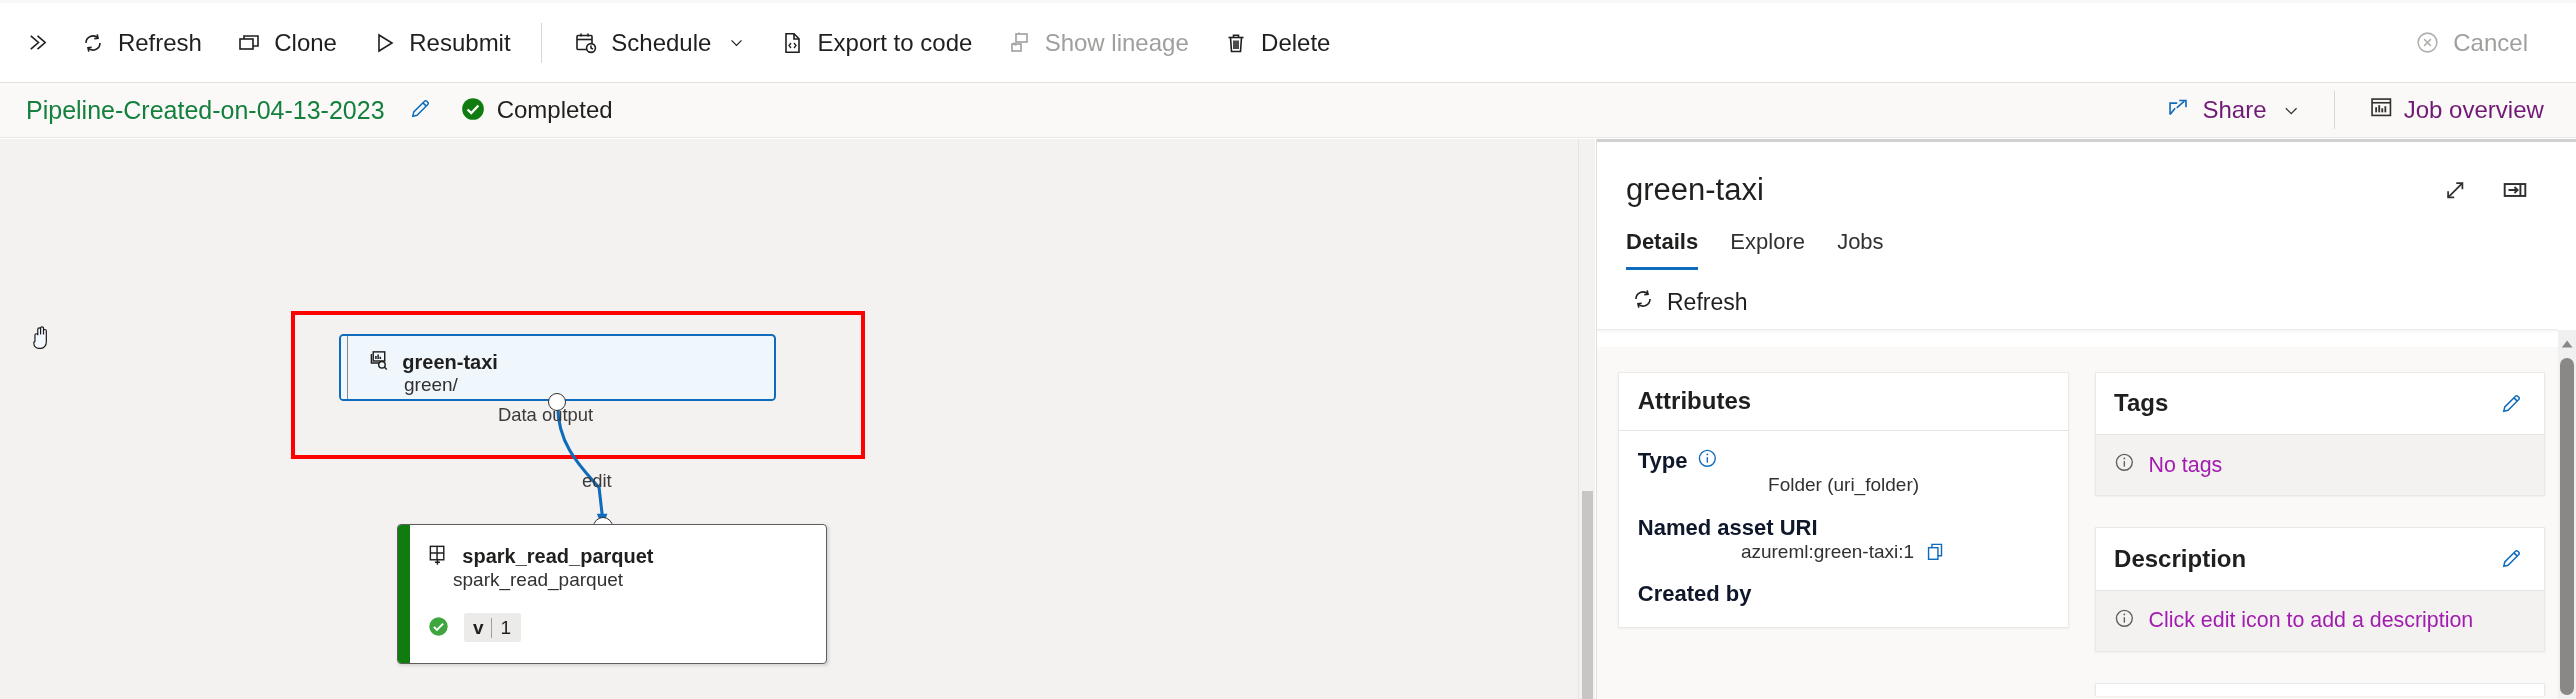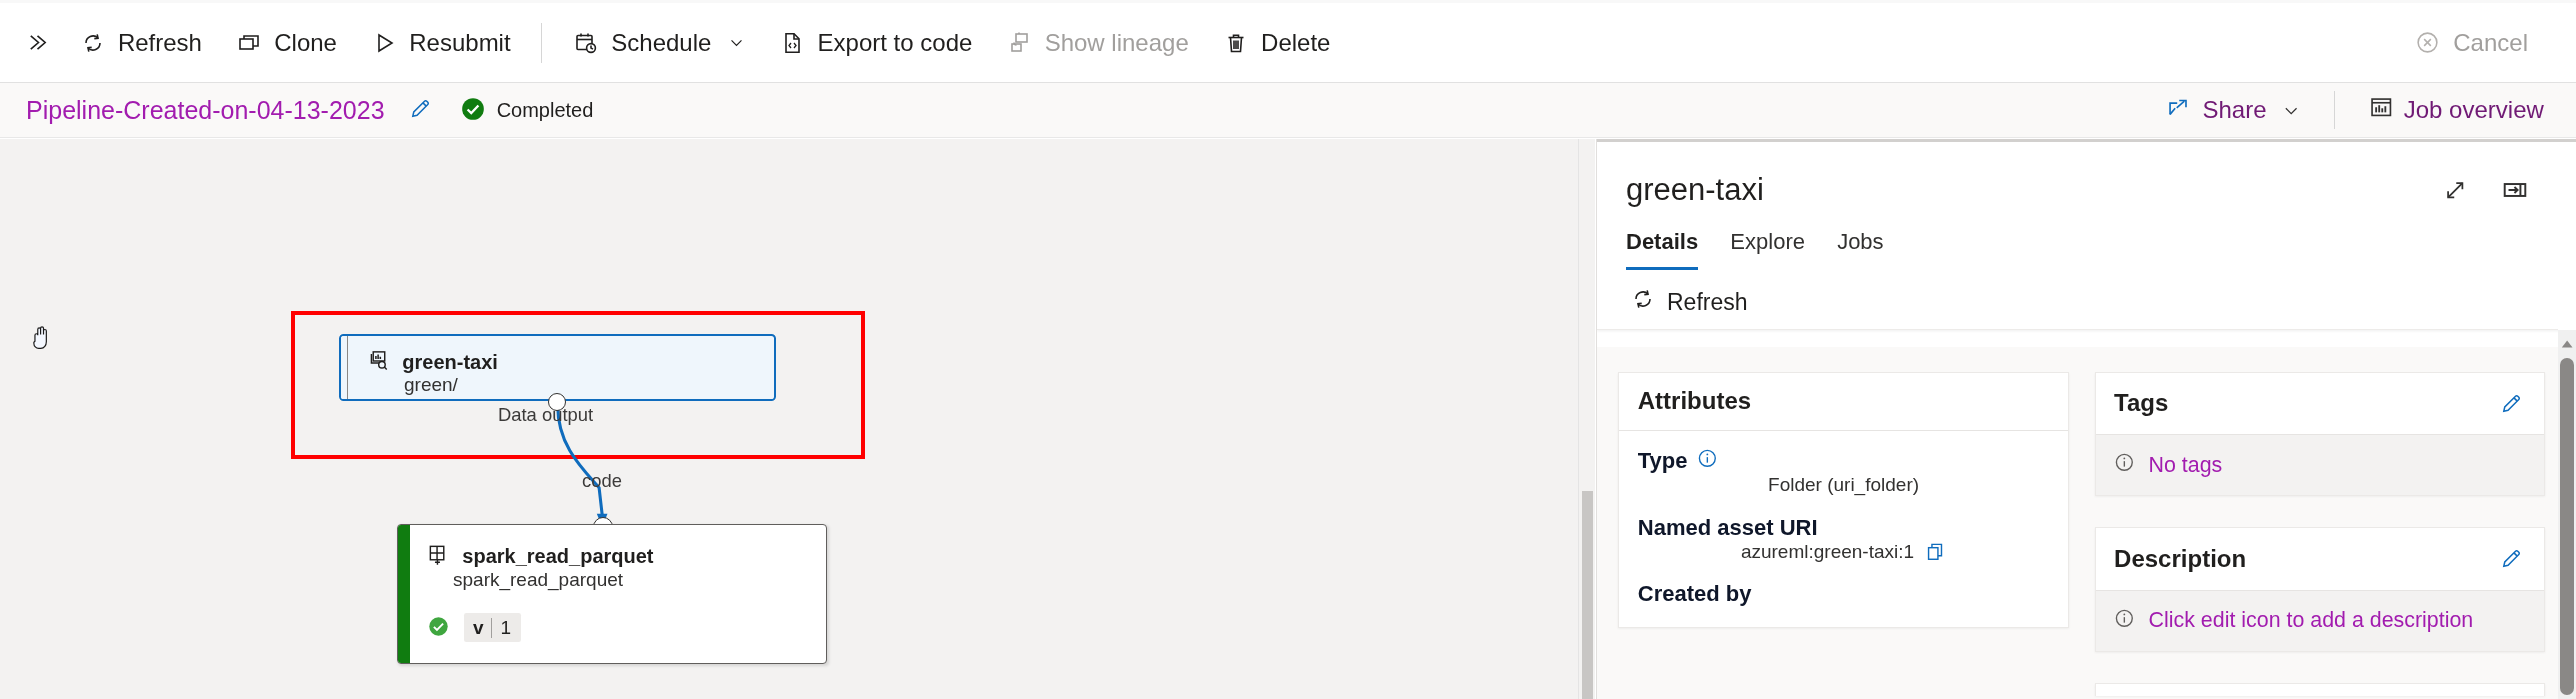--- a/index.html
+++ b/index.html
@@ -46,31 +46,31 @@
   
   .subheader {
     position: absolute; left: 0; top: 83px;
     width: 2576px; height: 55px;
     background: #faf9f8;
     display: flex; align-items: center;
     padding: 0 18.4px 0 26px;
     border-bottom: 0.8px solid #e8e8e8;
   }
   .pipeline-name {
-    font-size: 25px; color: #a21caf; white-space: nowrap;
+    font-size: 25px; color: #15803d; white-space: nowrap;
   }
   .edit-pencil-btn {
     width: 37px; height: 37px; margin-left: 17px;
     display:flex; align-items:center; justify-content:center;
     cursor: pointer; border-radius:1.5px;
   }
   .status-wrap {
     display:flex; align-items:center; gap: 10.7px; margin-left: 21.4px;
   }
-  .status-text { font-size: 20px; color: #201f1e; }
+  .status-text { font-size: 24px; color: #201f1e; }
   .sh-spacer { flex:1; }
   .sh-btn {
     display:flex; align-items:center; gap:10.7px;
     height: 43px; padding: 0 13.8px; cursor:pointer;
     font-size: 24px; color: #701a75; white-space:nowrap;
   }
   .sh-sep { width:0.8px; height:38px; background:#d6d6d6; margin: 0 20px; }
 
   
   .canvas {
@@ -490,21 +490,21 @@
         </svg>
       </span>
       <span class="node-title">green-taxi</span>
     </div>
     <div class="node-sub">green/</div>
   </div>
 
   <div class="port-circle" style="left:548px; top:254px;"></div>
   <div class="edge-label" style="left:498px; top:265px;">Data output</div>
 
-  <div class="edge-label" style="left:582px; top:331px;">code</div>
+  <div class="edge-label" style="left:582px; top:331px;">edit</div>
 
   <div class="port-circle" style="left:593px; top:378px; width:20px; height:20px;"></div>
 
   <div class="node-comp">
     <div class="accent-green"></div>
     <div class="node-comp-row1">
       <span>
         <svg width="23" height="23" viewBox="0 0 24 24" fill="none" stroke="#201f1e" stroke-width="1.5">
           <rect x="3.5" y="3.5" width="14" height="14"></rect>
           <line x1="10.5" y1="3.5" x2="10.5" y2="17.5"></line>

